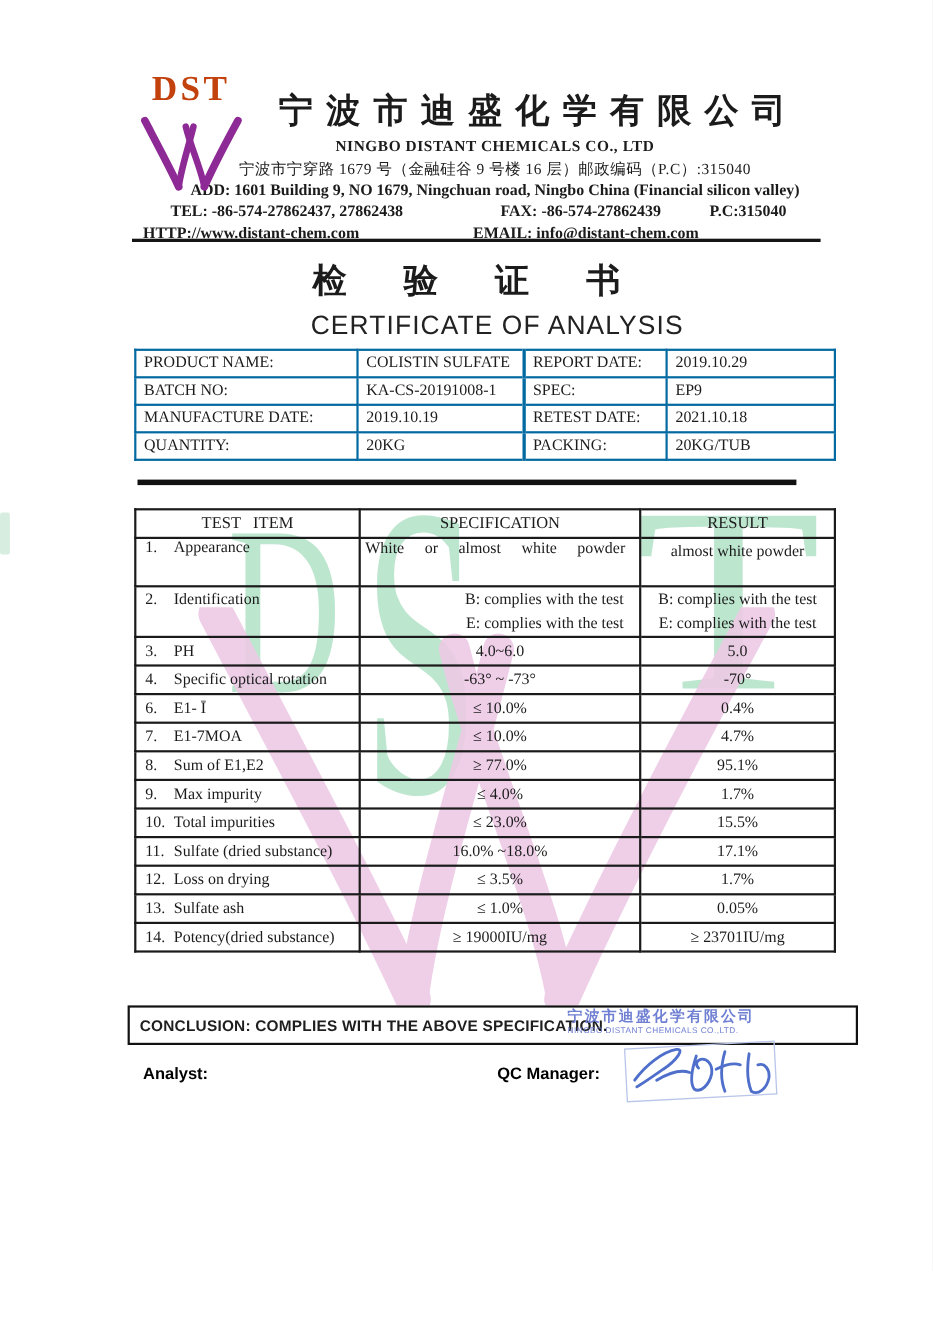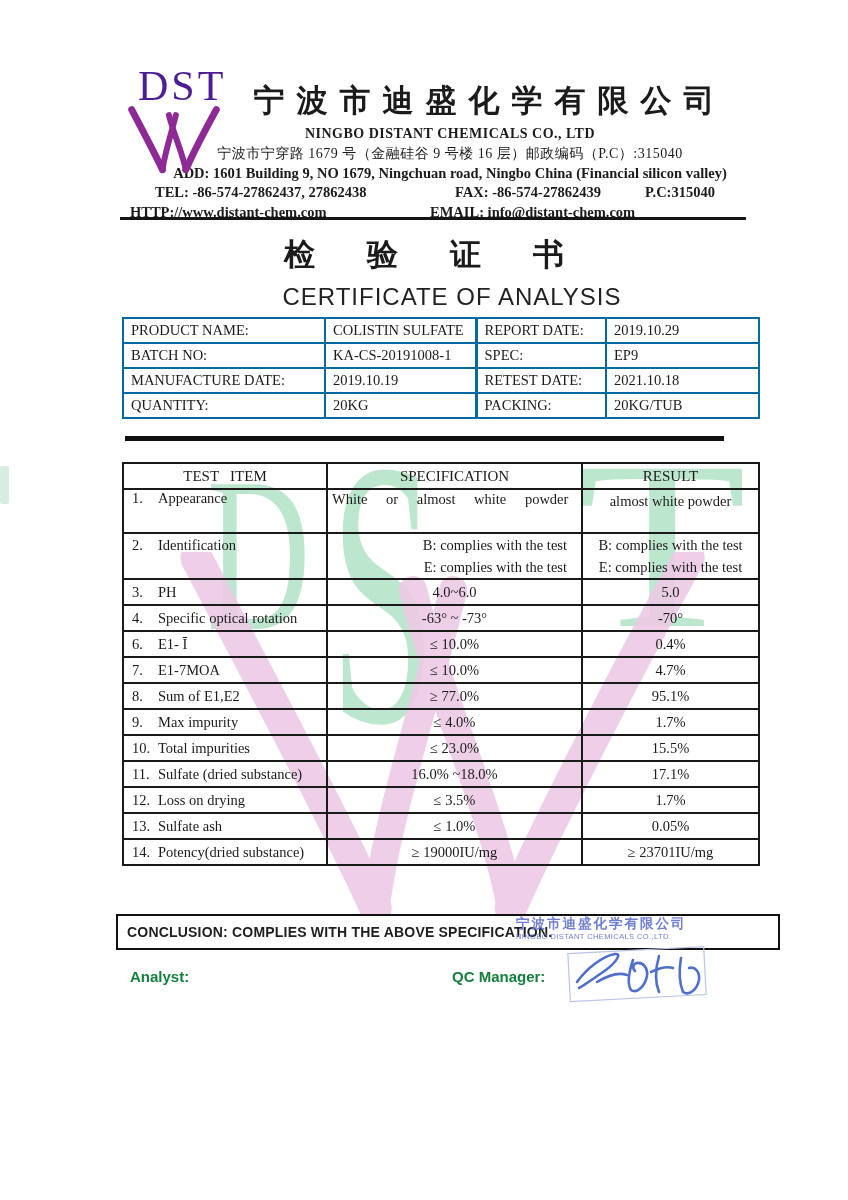--- a/index.html
+++ b/index.html
@@ -13,22 +13,22 @@
   .wm-letter{position:absolute;font-family:"Liberation Serif","DejaVu Serif",serif;
     color:#a5ddbd;opacity:.72;line-height:1;transform-origin:left top;}
   .wm-d{left:207px;top:445px;font-size:220px;transform:scaleX(.65);}
   .wm-s{left:330px;top:403px;font-size:380px;transform:scaleX(.5);}
   .wm-t{left:578px;top:425px;font-size:240px;transform:scaleX(1.15);}
   .wm-w{position:absolute;left:175px;top:552px;opacity:.88;}
   .wm-edge{position:absolute;left:0;top:466px;width:9px;height:38px;
     background:#cde9d8;opacity:.8;border-radius:2px;}
   
   .logo{position:absolute;left:128px;top:60px;width:120px;height:120px;z-index:2;}
-  .logo-dst{position:absolute;left:10px;top:2px;font-size:42px;font-weight:normal;
-    letter-spacing:3px;color:#4c1d95;font-family:"Liberation Serif",serif;}
+  .logo-dst{position:absolute;left:10px;top:2px;font-size:32px;font-weight:bold;
+    letter-spacing:3px;color:#c2410c;font-family:"Liberation Serif",serif;}
   .logo-w{position:absolute;left:0px;top:40px;}
   .hdr{position:absolute;left:120px;top:60px;width:660px;z-index:1;text-align:center;}
   .company-cn{margin-left:80px;margin-top:20px;font-size:31px;font-weight:bold;
     letter-spacing:12px;white-space:nowrap;}
   .company-en{margin-top:4px;font-size:14px;font-weight:bold;letter-spacing:.5px;}
   .addr-cn{margin-top:3px;font-size:14px;letter-spacing:.5px;}
   .addr-en{margin-top:2px;font-size:14.5px;font-weight:bold;}
   .tel-row,.web-row{position:relative;height:18px;margin-top:2px;font-size:14.5px;
     font-weight:bold;text-align:left;}
   .tel-tel{position:absolute;left:35px;} .tel-fax{position:absolute;left:335px;}
@@ -64,21 +64,21 @@
   .divider{position:absolute;left:125px;top:436px;width:599px;height:5px;background:#111;z-index:1;}
   
   .conclusion-box{position:absolute;left:116px;top:914px;width:660px;height:32px;
     border:2.5px solid #111;background:#fff;z-index:1;display:flex;align-items:center;}
   .conclusion-text{font-family:"Liberation Sans","DejaVu Sans",sans-serif;
     font-size:14px;font-weight:600;letter-spacing:.2px;padding-left:9px;color:#1e1e1e;}
   .stamp{position:absolute;left:398px;top:1px;color:#6f7fd2;text-align:left;line-height:1;}
   .stamp-cn{font-size:13.5px;letter-spacing:2px;font-weight:bold;}
   .stamp-en{font-size:7.5px;letter-spacing:.4px;margin-top:2px;font-family:"Liberation Sans",sans-serif;}
   .sig-label{position:absolute;font-family:"Liberation Sans","DejaVu Sans",sans-serif;
-    font-size:15px;font-weight:600;color:#15803d;z-index:1;}
+    font-size:15px;font-weight:600;color:#000000;z-index:1;}
   .lbl-analyst{left:130px;top:968px;}
   .lbl-qc{left:452px;top:968px;}
   .signature{position:absolute;left:563px;top:942px;z-index:1;}
 </style>
 </head>
 <body>
 
 <div class="page">
 
   <div class="watermark">

